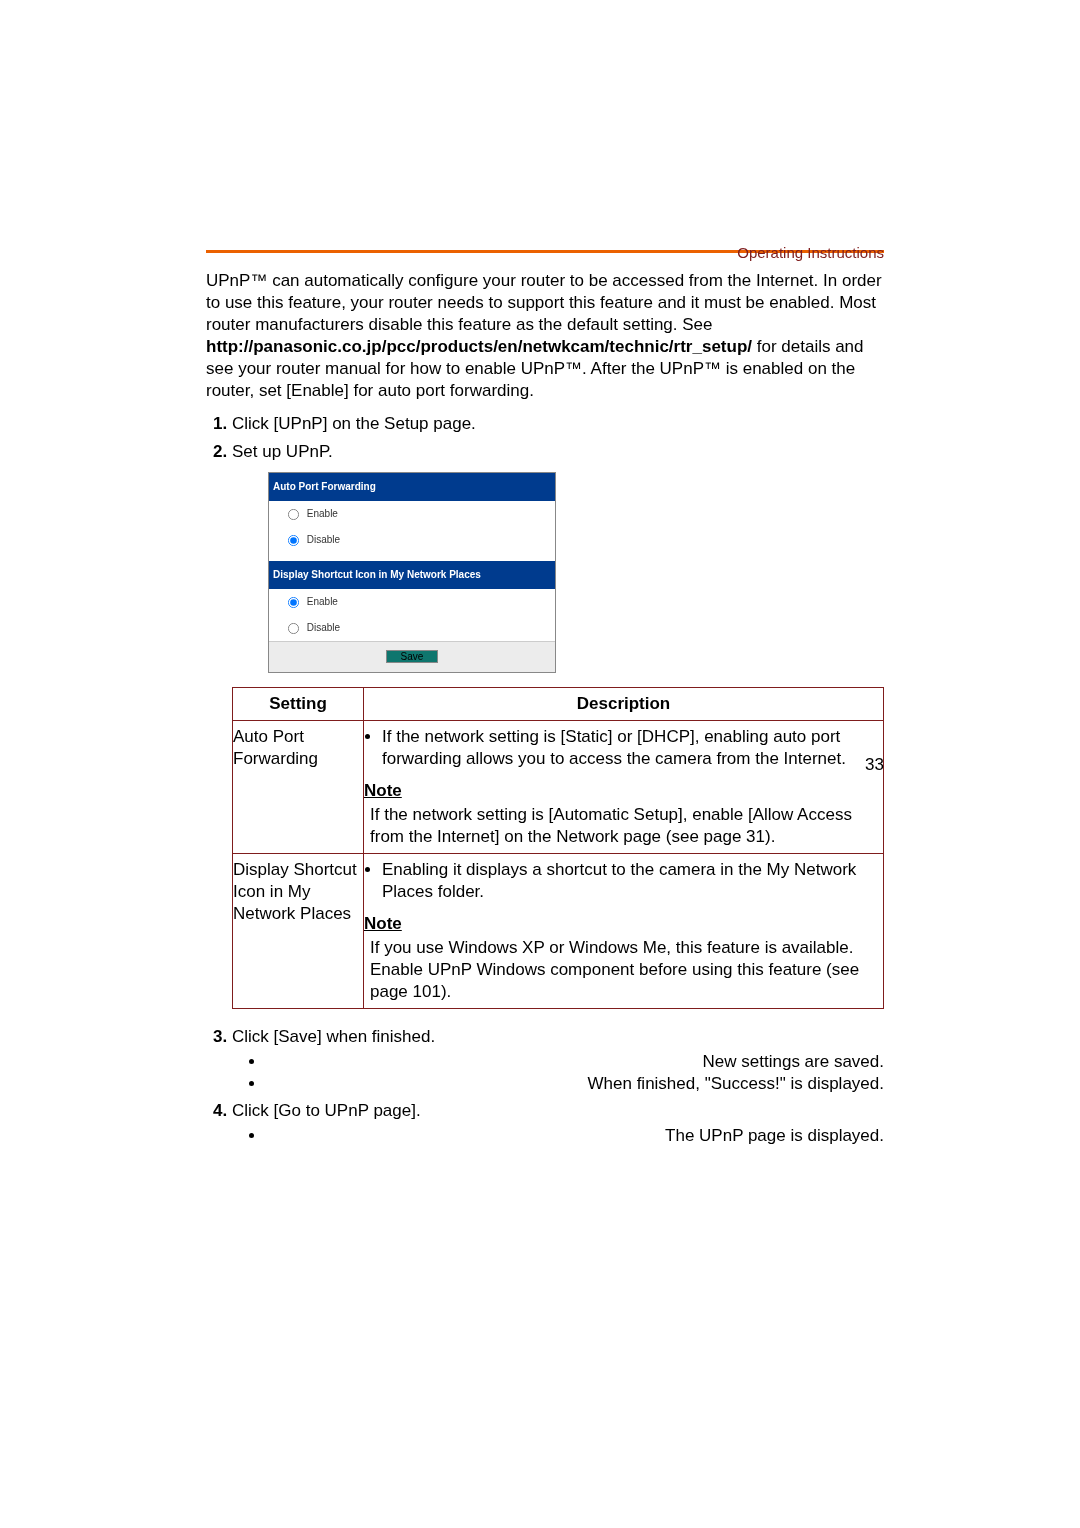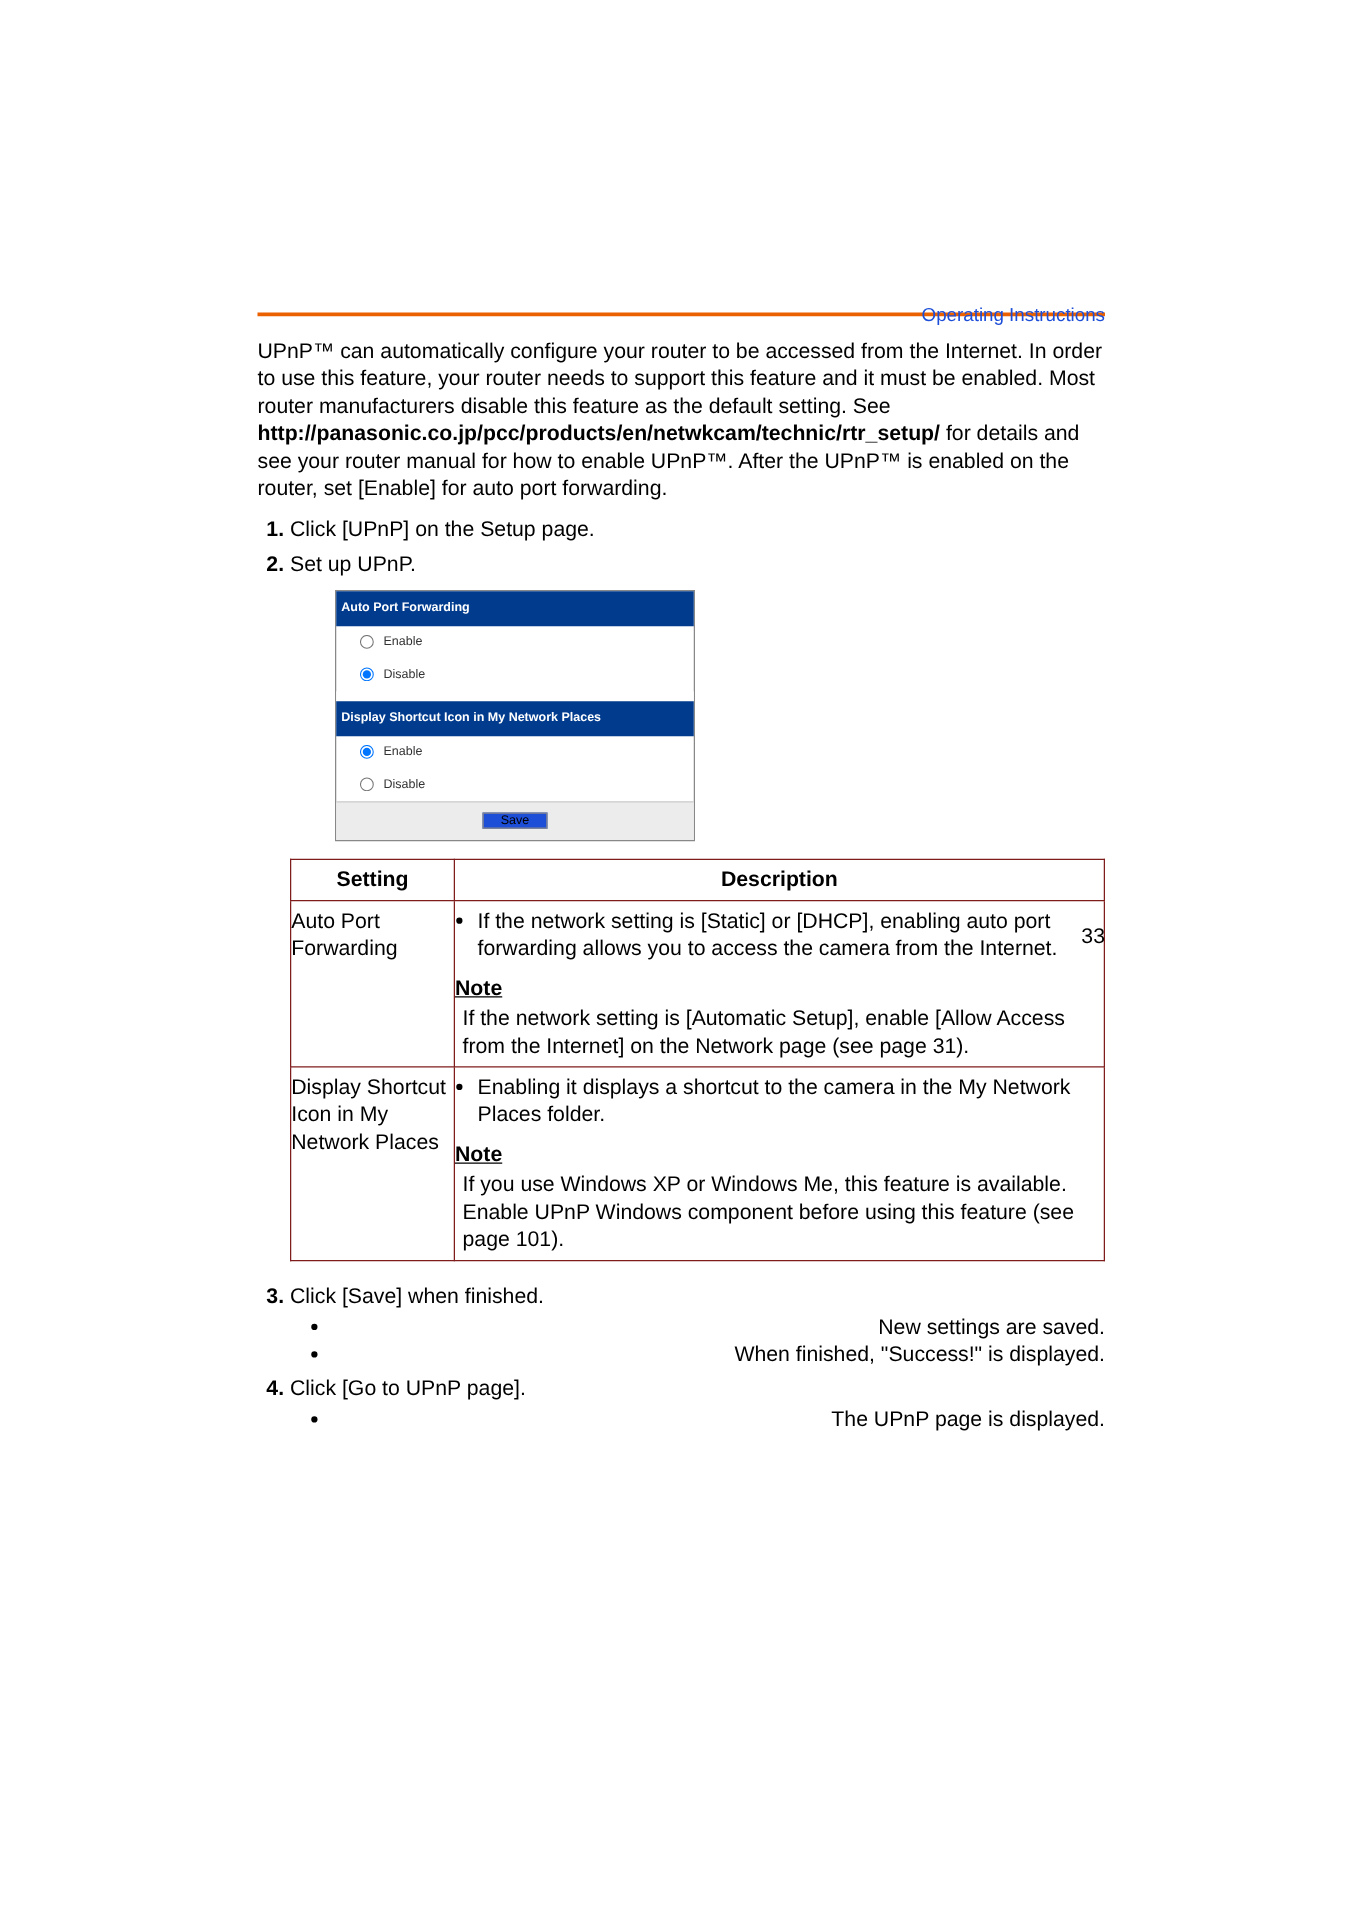--- a/index.html
+++ b/index.html
@@ -14,21 +14,21 @@
   .page {
     position: relative;
     box-sizing: border-box;
     padding: 242px 196px 40px 206px;
   }
   .running-head {
     position: absolute;
     top: 244px;
     right: 196px;
     font-size: 15px;
-    color: #1d4ed8;
+    color: #7f1d1d;
   }
   hr.rule {
     border: none;
     border-top: 3px solid #eb6100;
     margin: 8px 0 4px 0;
   }
   h1.section-title {
     font-size: 28px;
     font-weight: bold;
     margin: 6px 0 12px 0;
@@ -80,21 +80,21 @@
   .ui-mock .spacer { height: 8px; background:#fff; }
   .ui-mock .footer {
     text-align: center;
     padding: 3px 0;
     background: #ececec;
     border-top: 1px solid #ccc;
   }
   .ui-mock .footer button {
     font-size: 10px;
     padding: 0 14px;
-    background: #1d4ed8;
+    background: #0f766e;
     border: 1px solid #888;
   }
 
   
   table.desc {
     width: 100%;
     border-collapse: collapse;
     font-size: 17px;
     line-height: 22px;
     margin-bottom: 16px;
@@ -129,21 +129,21 @@
     padding: 0;
     font-size: 17px;
     line-height: 22px;
     text-align: right;
   }
   ul.sub li { margin: 0; }
 
   .page-no {
     position: absolute;
     right: 196px;
-    bottom: 436px;
+    bottom: 420px;
     font-size: 17px;
   }
 </style>
 </head>
 <body>
 
 <div class="page">
 
   <div class="running-head">Operating Instructions</div>
 

